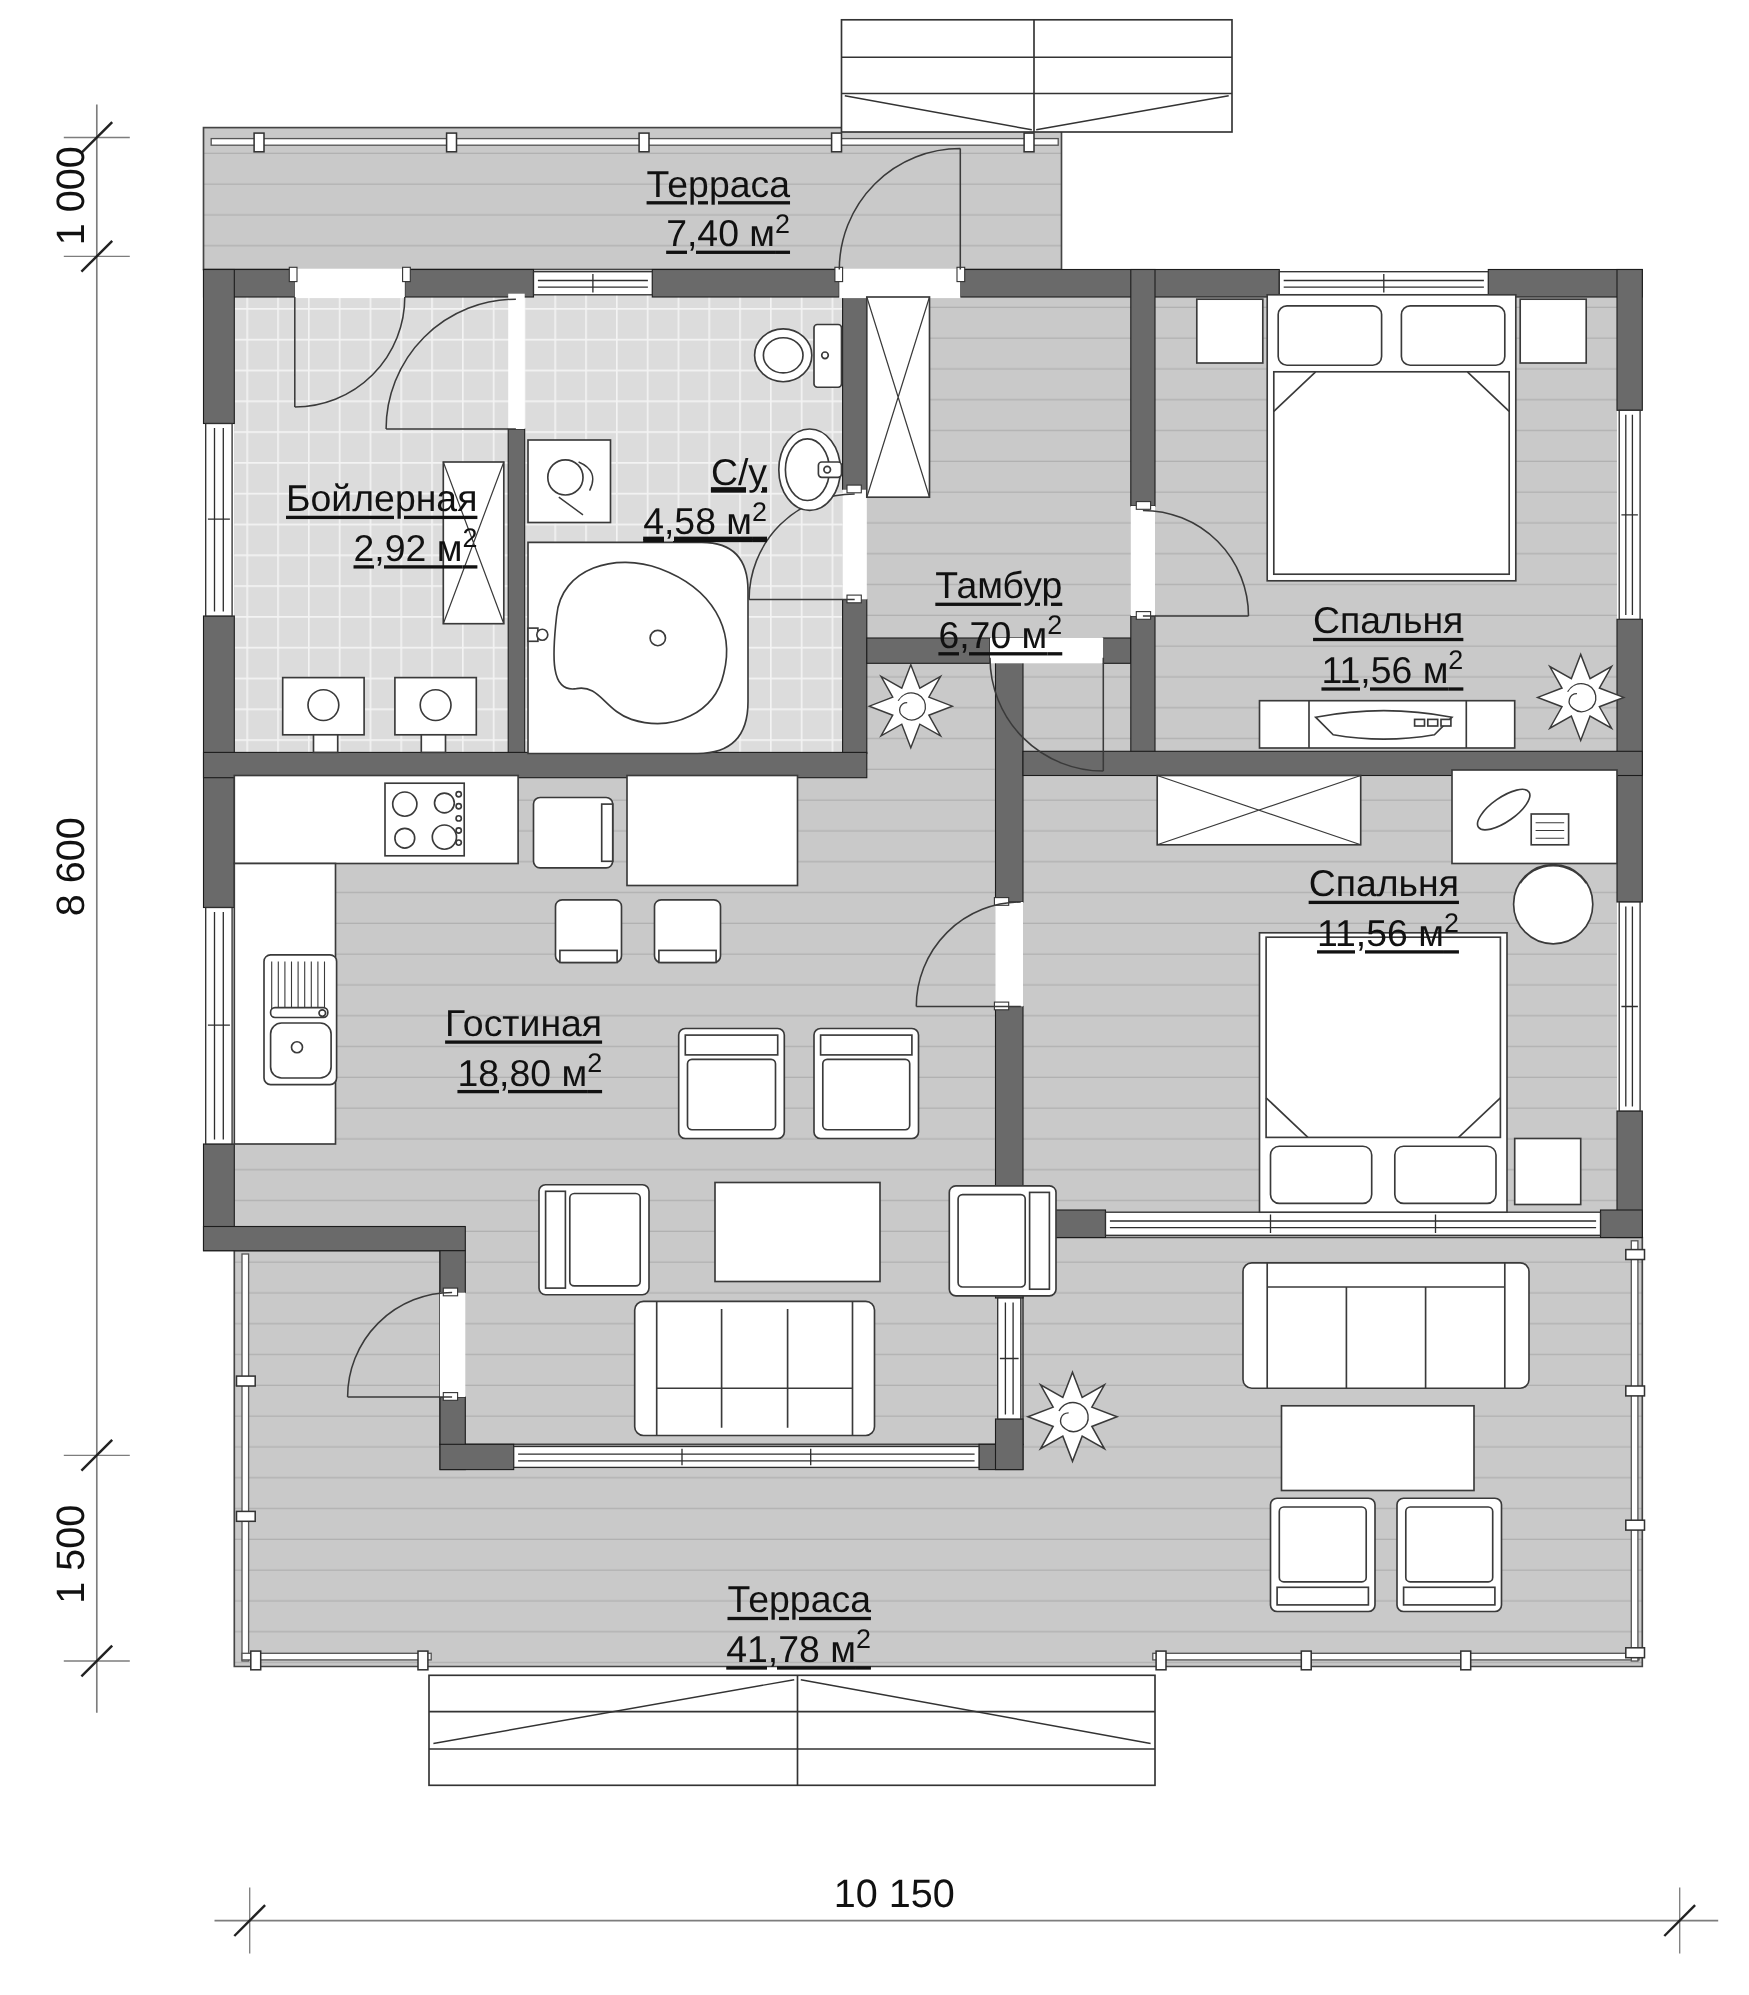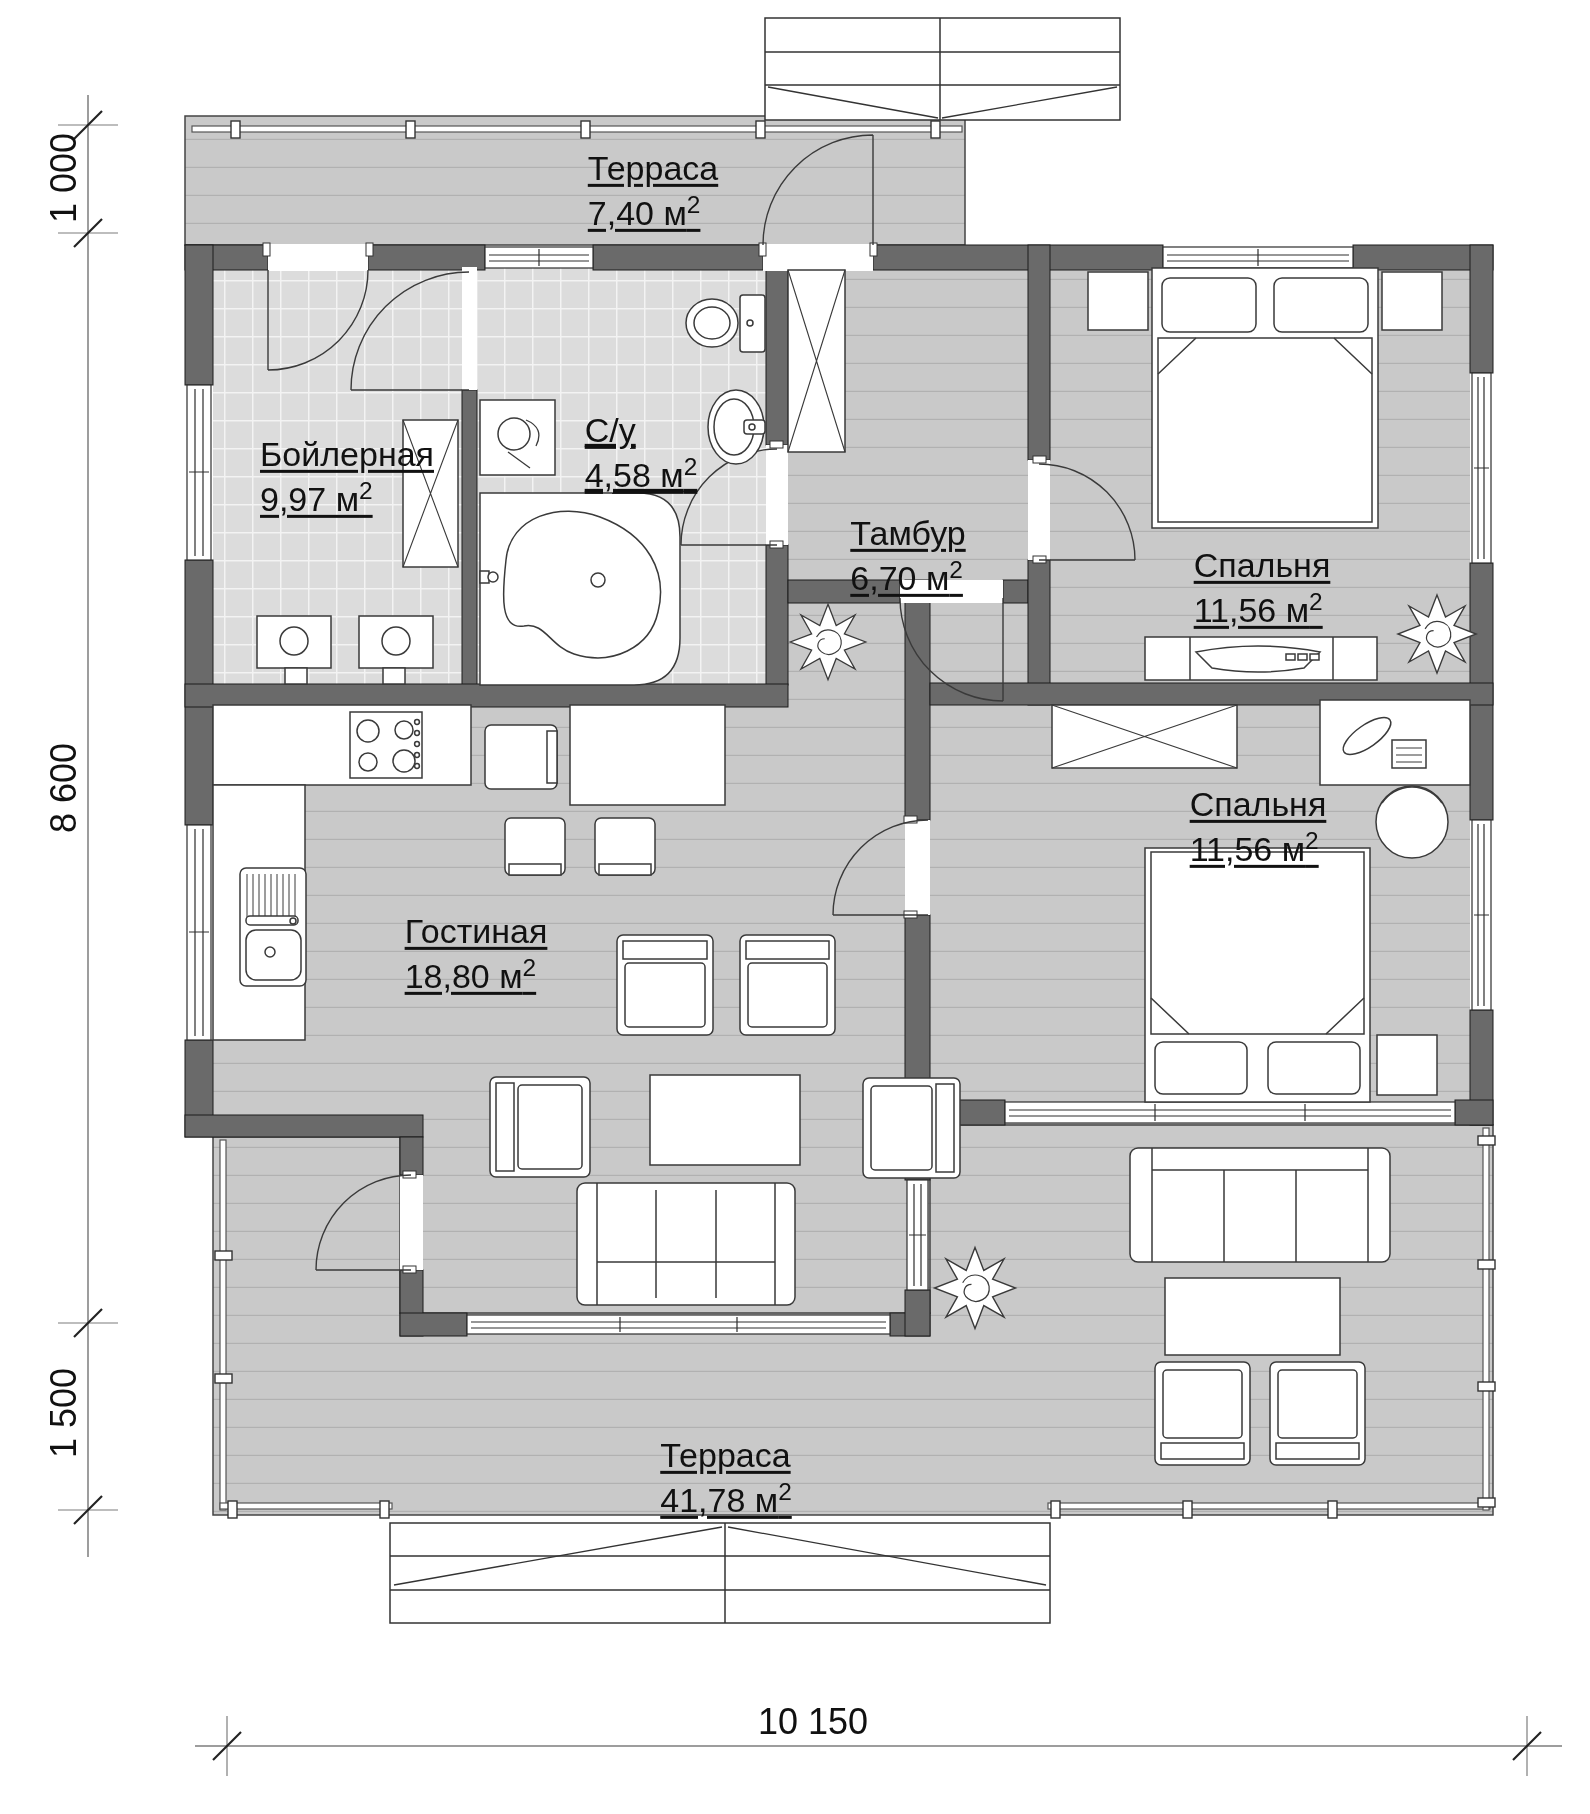--- a/index.html
+++ b/index.html
@@ -1,19 +1,19 @@
 <!DOCTYPE html>
 <html><head>
 <meta charset="utf-8">
 <style>
   html,body{margin:0;padding:0;background:#fff;}
   #stage{position:relative;width:1590px;height:1814px;background:#fff;
          font-family:"Liberation Sans",sans-serif;overflow:hidden;}
   #plan-svg{position:absolute;left:0;top:0;}
-  .room-label{position:absolute;transform:translate(-50%,-50%);text-align:left;
+  .room-label{position:absolute;transform:translate(-50%,-50%);text-align:right;
               color:#111;font-size:34px;line-height:1.22;white-space:nowrap;}
   .room-label .ln{text-decoration:underline;text-underline-offset:4px;}
   .room-label sup{font-size:72%;}
   .dim{position:absolute;color:#111;font-size:36px;white-space:nowrap;
        transform:translate(-50%,-50%);}
   .dim.vert{transform:translate(-50%,-50%) rotate(-90deg);}
   svg *{vector-effect:none;}
 </style>
 </head>
 <body>
@@ -381,21 +381,21 @@
     </g>
   </g>
 </svg>
 
 <div class="room-label" style="left:653px;top:191px;">
   <span class="ln">Терраса</span><br>
   <span class="ln"><span>7,40 м</span><sup>2</sup></span>
 </div>
 <div class="room-label" style="left:347px;top:477px;">
   <span class="ln">Бойлерная</span><br>
-  <span class="ln"><span>9,97 м</span><sup>2</sup></span>
+  <span class="ln"><span>2,92 м</span><sup>2</sup></span>
 </div>
 <div class="room-label" style="left:641px;top:453px;text-decoration:underline;">
   <span class="ln">С/у</span><br>
   <span class="ln"><span>4,58 м</span><sup>2</sup></span>
 </div>
 <div class="room-label" style="left:908px;top:556px;">
   <span class="ln">Тамбур</span><br>
   <span class="ln"><span>6,70 м</span><sup>2</sup></span>
 </div>
 <div class="room-label" style="left:1262px;top:588px;">

